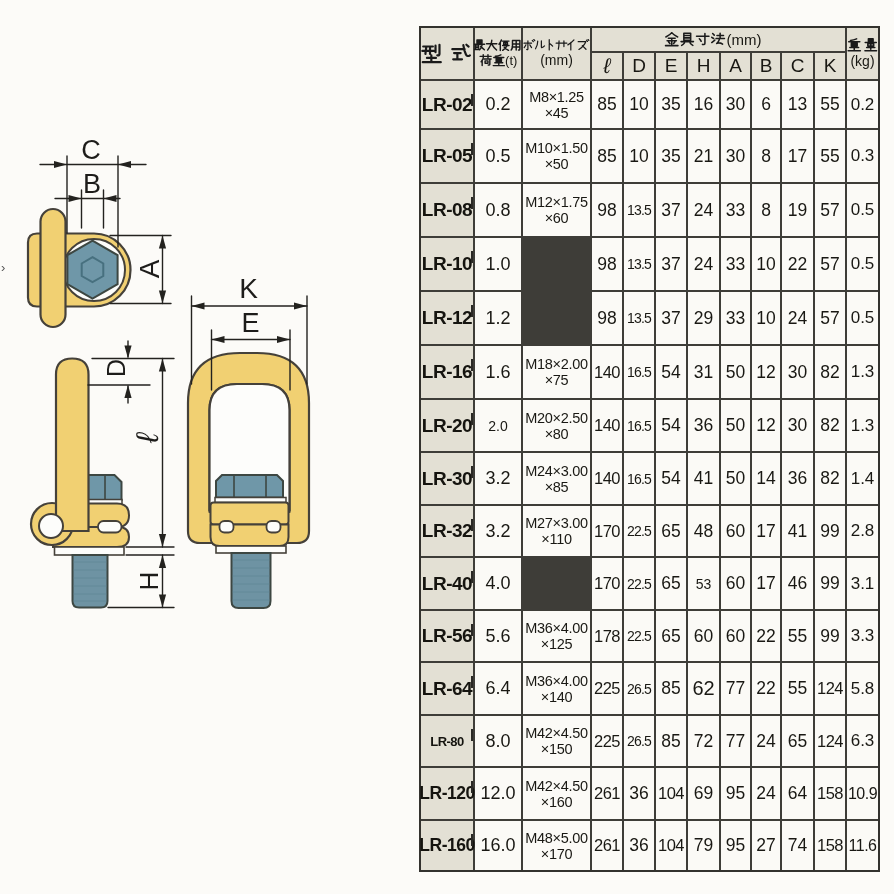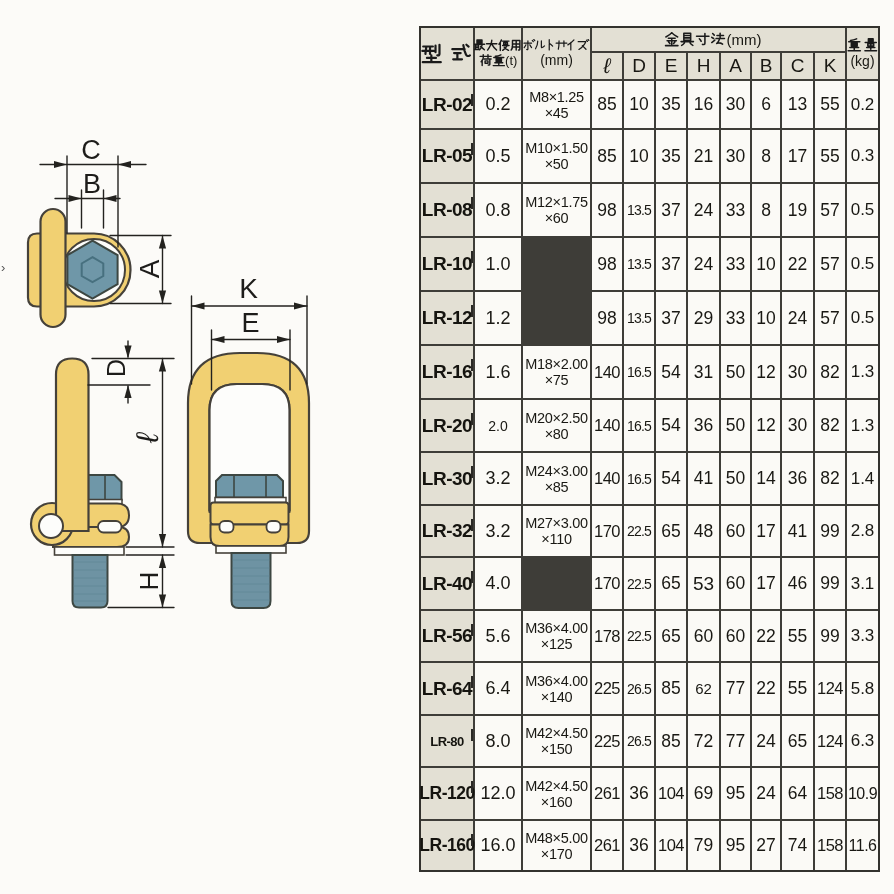--- a/index.html
+++ b/index.html
@@ -389,21 +389,21 @@
 <div class="dc" style="grid-row:11;grid-column:8;font-size:17.5px;">60</div>
 <div class="dc" style="grid-row:11;grid-column:9;font-size:17.5px;">17</div>
 <div class="dc" style="grid-row:11;grid-column:10;font-size:17.5px;">41</div>
 <div class="dc" style="grid-row:11;grid-column:11;font-size:17.5px;">99</div>
 <div class="dc" style="grid-row:11;grid-column:12;font-size:17px;">2.8</div>
 <div class="mc" style="grid-row:12;font-size:19px">LR-40<i class="tick"></i></div>
 <div class="dc" style="grid-row:12;font-size:18px">4.0</div>
 <div class="dc" style="grid-row:12;grid-column:4;font-size:16.5px;letter-spacing:-0.5px;">170</div>
 <div class="dc" style="grid-row:12;grid-column:5;font-size:14px;letter-spacing:-0.8px;">22.5</div>
 <div class="dc" style="grid-row:12;grid-column:6;font-size:17.5px;">65</div>
-<div class="dc" style="grid-row:12;grid-column:7;font-size:19px;">53</div>
+<div class="dc" style="grid-row:12;grid-column:7;font-size:14px;">53</div>
 <div class="dc" style="grid-row:12;grid-column:8;font-size:17.5px;">60</div>
 <div class="dc" style="grid-row:12;grid-column:9;font-size:17.5px;">17</div>
 <div class="dc" style="grid-row:12;grid-column:10;font-size:17.5px;">46</div>
 <div class="dc" style="grid-row:12;grid-column:11;font-size:17.5px;">99</div>
 <div class="dc" style="grid-row:12;grid-column:12;font-size:17px;">3.1</div>
 <div class="mc" style="grid-row:13;font-size:19px">LR-56<i class="tick"></i></div>
 <div class="dc" style="grid-row:13;font-size:18px">5.6</div>
 <div class="dc bolt" style="grid-row:13">
       <span>M36×4.00</span>
       <span>×125</span>
@@ -419,21 +419,21 @@
 <div class="dc" style="grid-row:13;grid-column:12;font-size:17px;">3.3</div>
 <div class="mc" style="grid-row:14;font-size:19px">LR-64<i class="tick"></i></div>
 <div class="dc" style="grid-row:14;font-size:18px">6.4</div>
 <div class="dc bolt" style="grid-row:14">
       <span>M36×4.00</span>
       <span>×140</span>
     </div>
 <div class="dc" style="grid-row:14;grid-column:4;font-size:16.5px;letter-spacing:-0.5px;">225</div>
 <div class="dc" style="grid-row:14;grid-column:5;font-size:14px;letter-spacing:-0.8px;">26.5</div>
 <div class="dc" style="grid-row:14;grid-column:6;font-size:17.5px;">85</div>
-<div class="dc" style="grid-row:14;grid-column:7;font-size:15px;">62</div>
+<div class="dc" style="grid-row:14;grid-column:7;font-size:20px;">62</div>
 <div class="dc" style="grid-row:14;grid-column:8;font-size:17.5px;">77</div>
 <div class="dc" style="grid-row:14;grid-column:9;font-size:17.5px;">22</div>
 <div class="dc" style="grid-row:14;grid-column:10;font-size:17.5px;">55</div>
 <div class="dc" style="grid-row:14;grid-column:11;font-size:16.5px;letter-spacing:-0.5px;">124</div>
 <div class="dc" style="grid-row:14;grid-column:12;font-size:17px;">5.8</div>
 <div class="mc" style="grid-row:15;font-size:13px">LR-80<i class="tick"></i></div>
 <div class="dc" style="grid-row:15;font-size:18px">8.0</div>
 <div class="dc bolt" style="grid-row:15">
       <span>M42×4.50</span>
       <span>×150</span>

